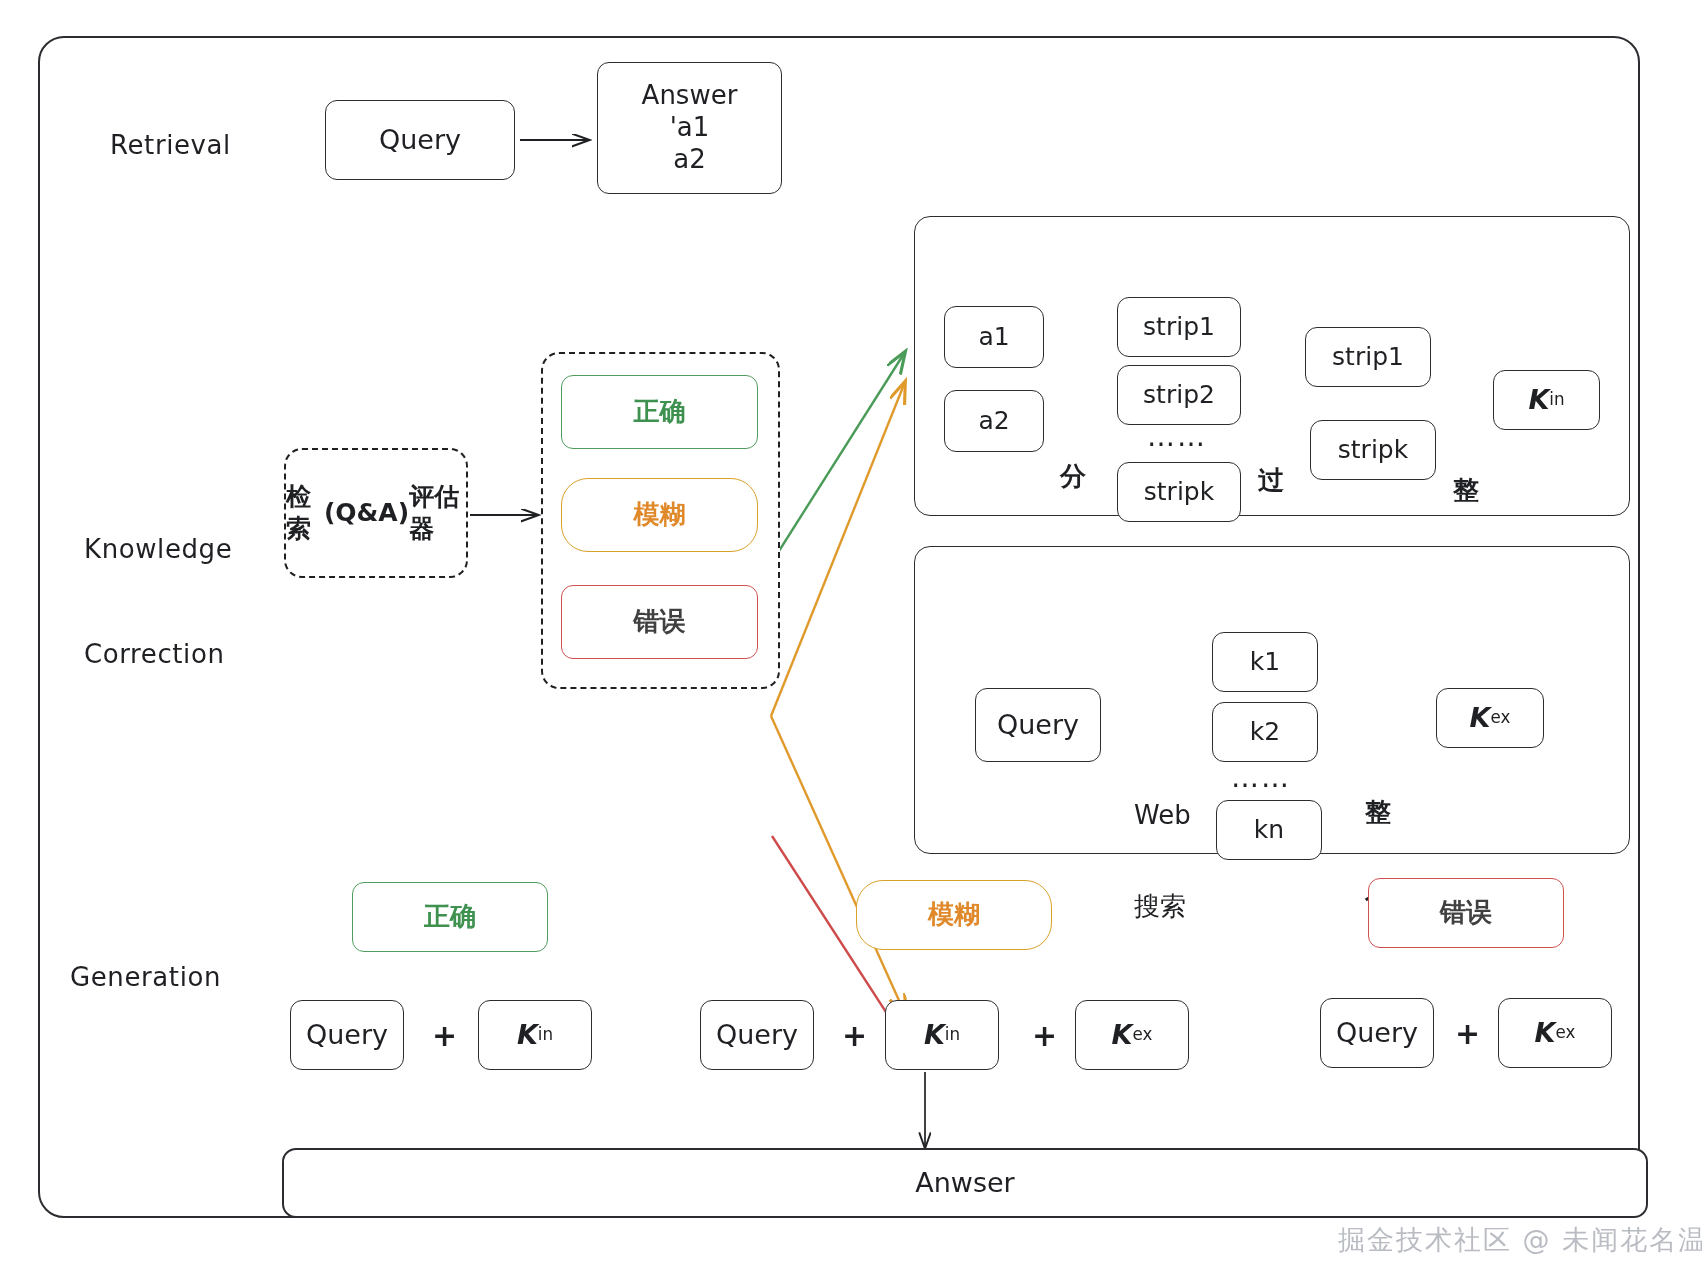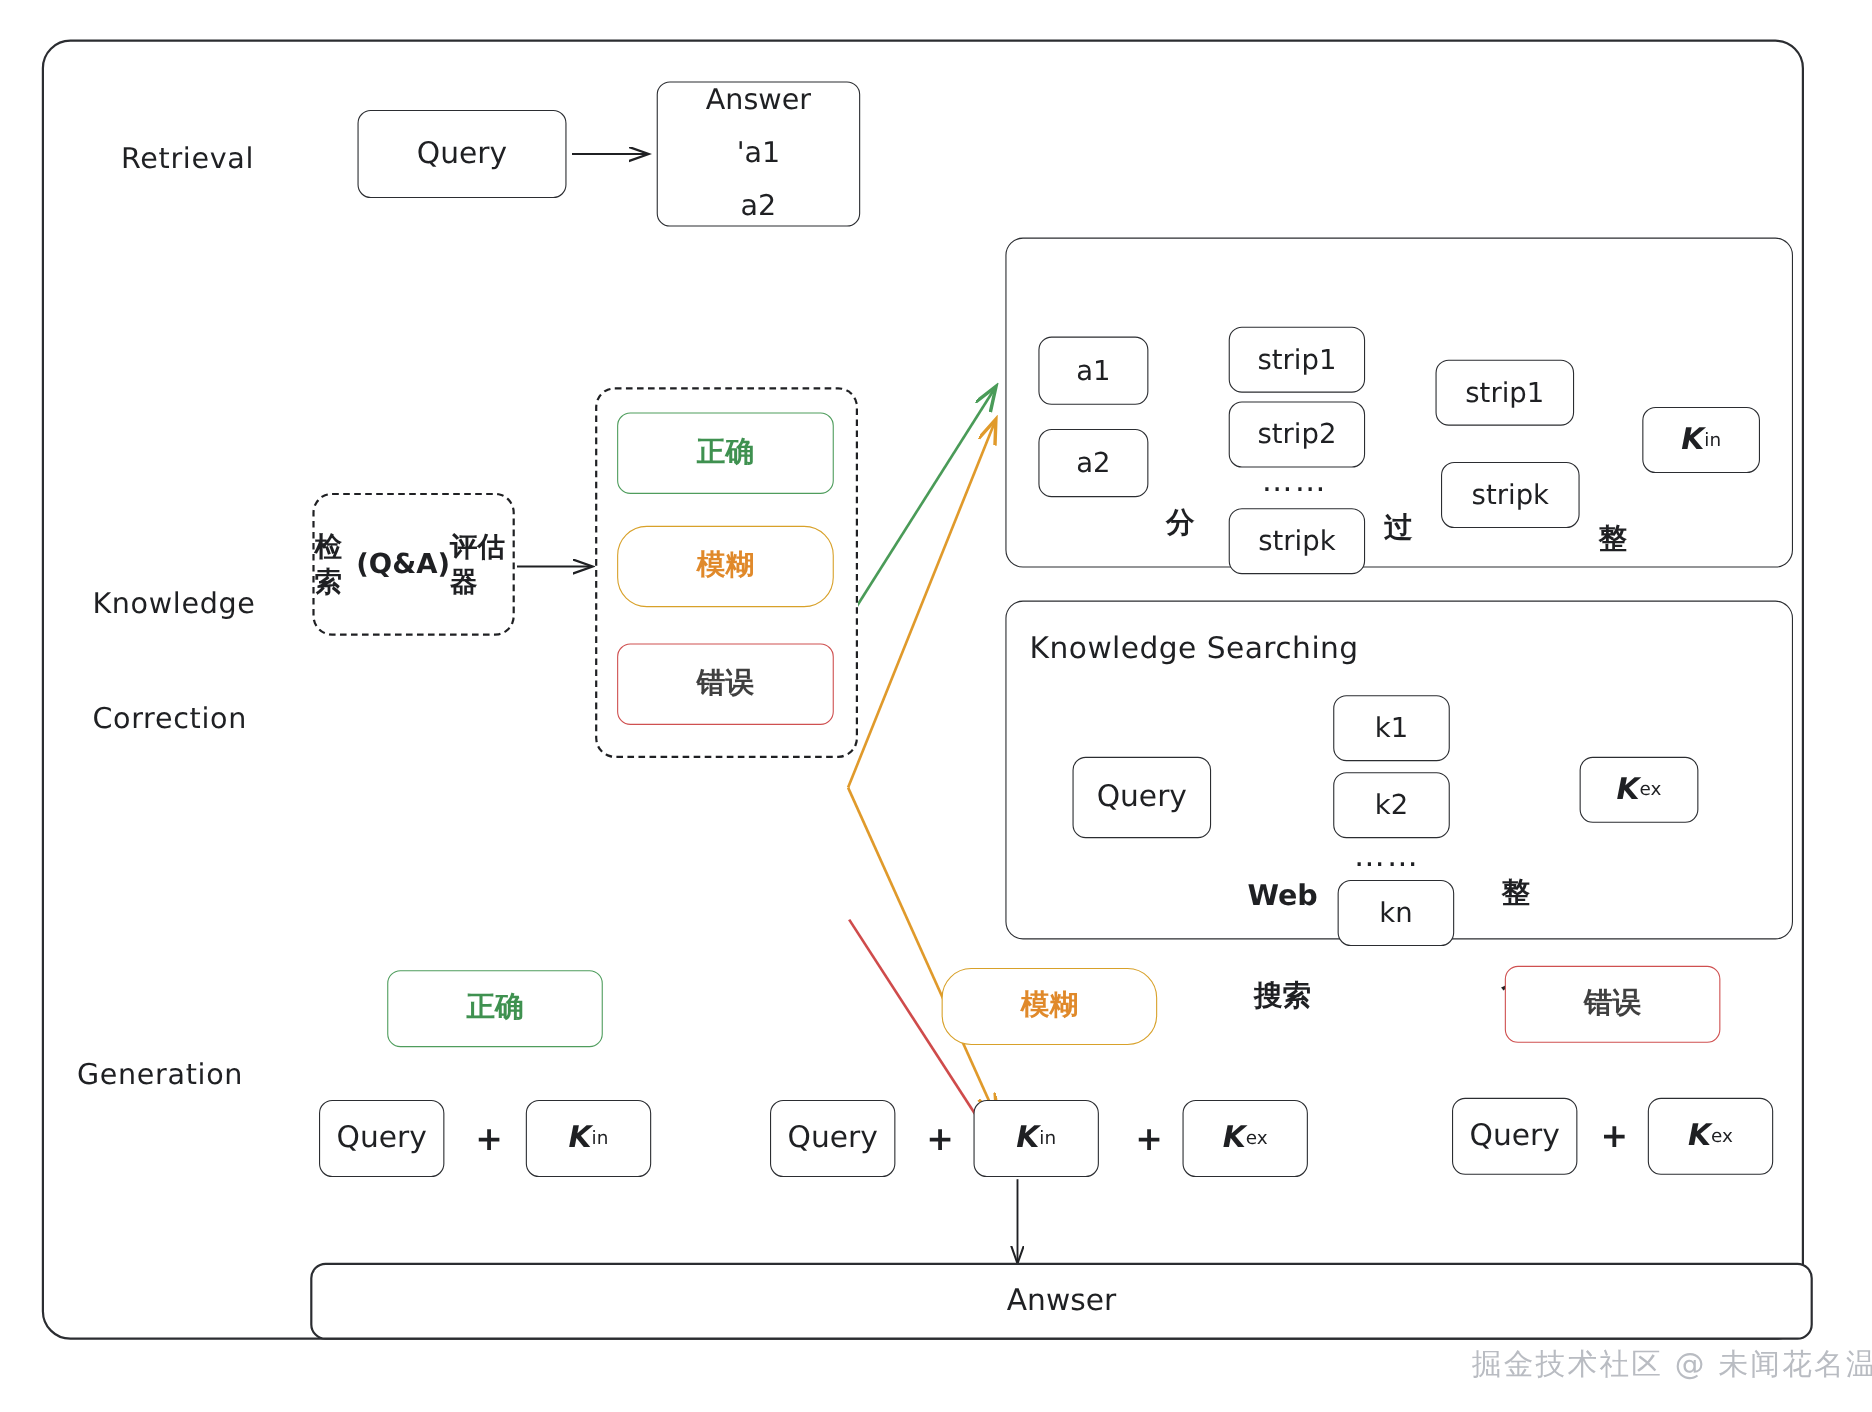--- a/index.html
+++ b/index.html
@@ -102,21 +102,21 @@
     <div>Knowledge</div>
     <div>Correction</div>
   </div>
 
   <div class="lbl section-label" style="left:70px;top:960px;">Generation</div>
 
   <div class="node txt-en" style="left:325px;top:100px;width:188px;height:78px;">
     <span>Query</span>
   </div>
 
-  <div class="node" style="left:597px;top:62px;width:183px;height:130px;flex-direction:column;gap:18px;font-size:26px;margin-top:12px;">
+  <div class="node" style="left:597px;top:62px;width:183px;height:130px;flex-direction:column;gap:2px;font-size:26px;">
     <span>Answer</span>
     <span>'a1</span>
     <span>a2</span>
   </div>
 
   <div class="dashed-box" style="left:284px;top:448px;width:180px;height:126px;">
     <div style="position:absolute;inset:0;display:flex;flex-direction:row;align-items:center;justify-content:center;font-size:25px;font-weight:600;line-height:1.28;">
       <span>检索</span>
       <span>(Q&amp;A)</span>
       <span>评估器</span>
@@ -176,27 +176,26 @@
     <div>整</div>
     <div>合</div>
   </div>
 
   <div class="node" style="left:1493px;top:370px;width:105px;height:58px;font-size:27px;">
     <span class="kitalic">K</span>
       <span class="sub">in</span>
   </div>
 
   <div class="group-box" style="left:914px;top:546px;width:714px;height:306px;"></div>
-  <div class="lbl group-title" style="left:936px;top:574px;">Knowledge Searching</div>
 
   <div class="node txt-en" style="left:975px;top:688px;width:124px;height:72px;">
     <span>Query</span>
   </div>
 
-  <div class="lbl" style="left:1134px;top:740px;font-size:26px;font-weight:700;line-height:1.16;text-align:center;">
+  <div class="lbl" style="left:1134px;top:740px;font-size:26px;font-weight:400;line-height:1.16;">
     <div>Web</div>
     <div>搜索</div>
   </div>
 
   <div class="node txt-sm" style="left:1212px;top:632px;width:104px;height:58px;">
     <span>k1</span>
   </div>
   <div class="node txt-sm" style="left:1212px;top:702px;width:104px;height:58px;">
     <span>k2</span>
   </div>

